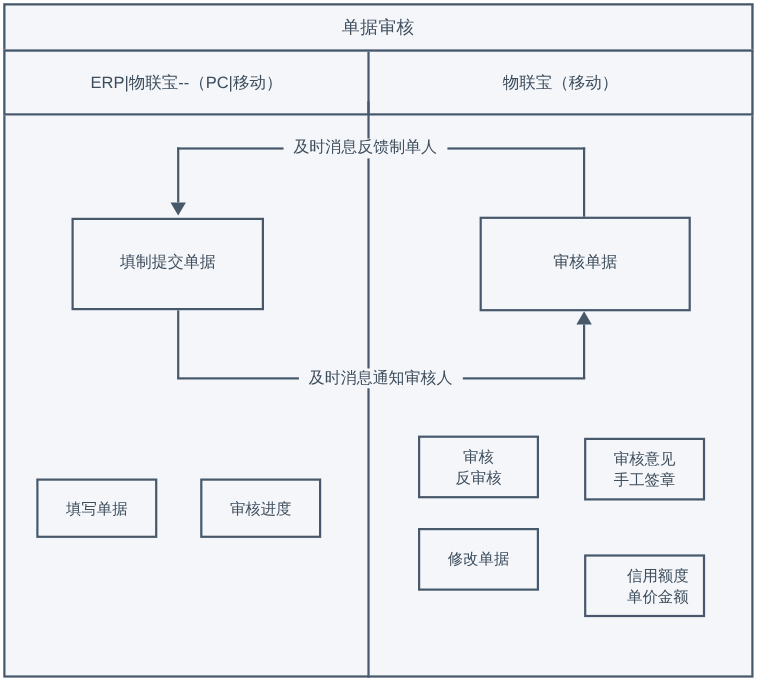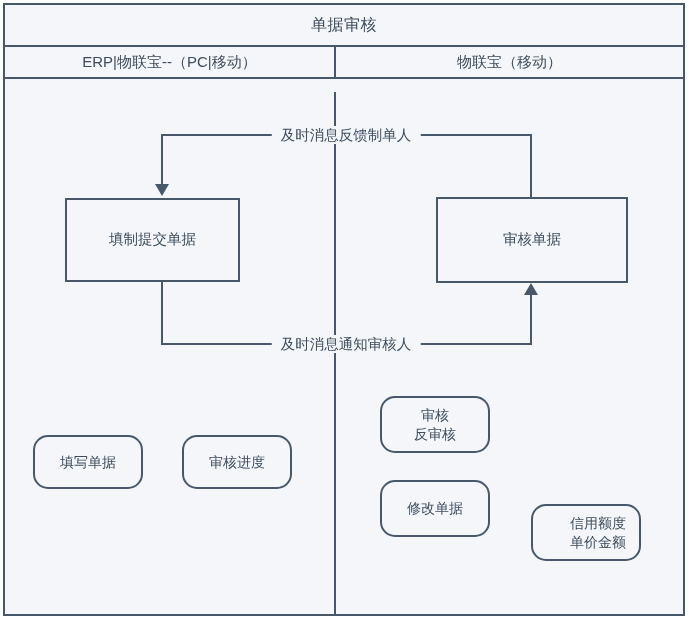--- a/index.html
+++ b/index.html
@@ -48,21 +48,21 @@
     font-size: 16px;
     color: #3d4d5c;
     letter-spacing: .5px;
   }
 
   .lane-head-row {
     position: absolute;
     left: 3px;
     top: 45px;
     width: 682px;
-    height: 34px;
+    height: 60px;
     box-sizing: border-box;
     border: 2px solid #46586a;
     background: #f4f6fa;
     display: flex;
   }
   .lane-head {
     display: flex;
     align-items: center;
     justify-content: center;
     box-sizing: border-box;
@@ -94,21 +94,21 @@
     display: flex;
     align-items: center;
     justify-content: center;
     text-align: center;
     color: #3d4d5c;
     line-height: 1.35;
   }
   .box .txt { display: block; }
 
   .box-main      { font-size: 14.5px; }
-  .box-small     { font-size: 14px; border-radius: 15px; }
+  .box-small     { font-size: 14px; }
 
   #box-fill-submit { left: 65px;  top: 198px; width: 175px; height: 84px; }
   #box-audit-doc   { left: 436px; top: 197px; width: 192px; height: 86px; }
 
   #box-write-doc   { left: 33px;  top: 435px; width: 110px; height: 54px; }
   #box-progress    { left: 182px; top: 435px; width: 110px; height: 54px; }
 
   #box-audit-unaudit { left: 380px; top: 396px; width: 110px; height: 57px; }
   #box-opinion-sign  { left: 531px; top: 398px; width: 110px; height: 57px; }
   #box-modify-doc    { left: 380px; top: 480px; width: 110px; height: 57px; }
@@ -183,21 +183,21 @@
       <span class="txt">物联宝（移动）</span>
     </div>
   </div>
 
   <div class="lane-divider"></div>
 
   <div class="line-h" id="top-line-h"></div>
   <div class="line-v" id="top-line-v-right"></div>
   <div class="line-v" id="top-line-v-left"></div>
   <div class="arrow-down" id="top-arrow"></div>
-  <div class="edge-label" style="left:346px; top:135px;">及时消息反馈制单人</div>
+  <div class="edge-label" style="left:332px; top:135px;font-family:Liberation Mono, monospace;">及时消息反馈制单人</div>
 
   <div class="line-h" id="bot-line-h"></div>
   <div class="line-v" id="bot-line-v-left"></div>
   <div class="line-v" id="bot-line-v-right"></div>
   <div class="arrow-up" id="bot-arrow"></div>
   <div class="edge-label" style="left:346px; top:344px;">及时消息通知审核人</div>
 
   <div class="box box-main" id="box-fill-submit">
     <span class="txt">填制提交单据</span>
   </div>
@@ -214,20 +214,26 @@
     <span class="txt">审核进度</span>
   </div>
 
   <div class="box box-small" id="box-audit-unaudit">
     <div>
       <span class="txt">审核</span>
       <span class="txt">反审核</span>
     </div>
   </div>
 
+  <div class="box box-small" id="box-opinion-sign">
+    <div>
+      <span class="txt">审核意见</span>
+      <span class="txt">手工签章</span>
+    </div>
+  </div>
 
   <div class="box box-small" id="box-modify-doc">
     <span class="txt">修改单据</span>
   </div>
 
   <div class="box box-small" id="box-credit-price">
     <div>
       <span class="txt">信用额度</span>
       <span class="txt">单价金额</span>
     </div>

